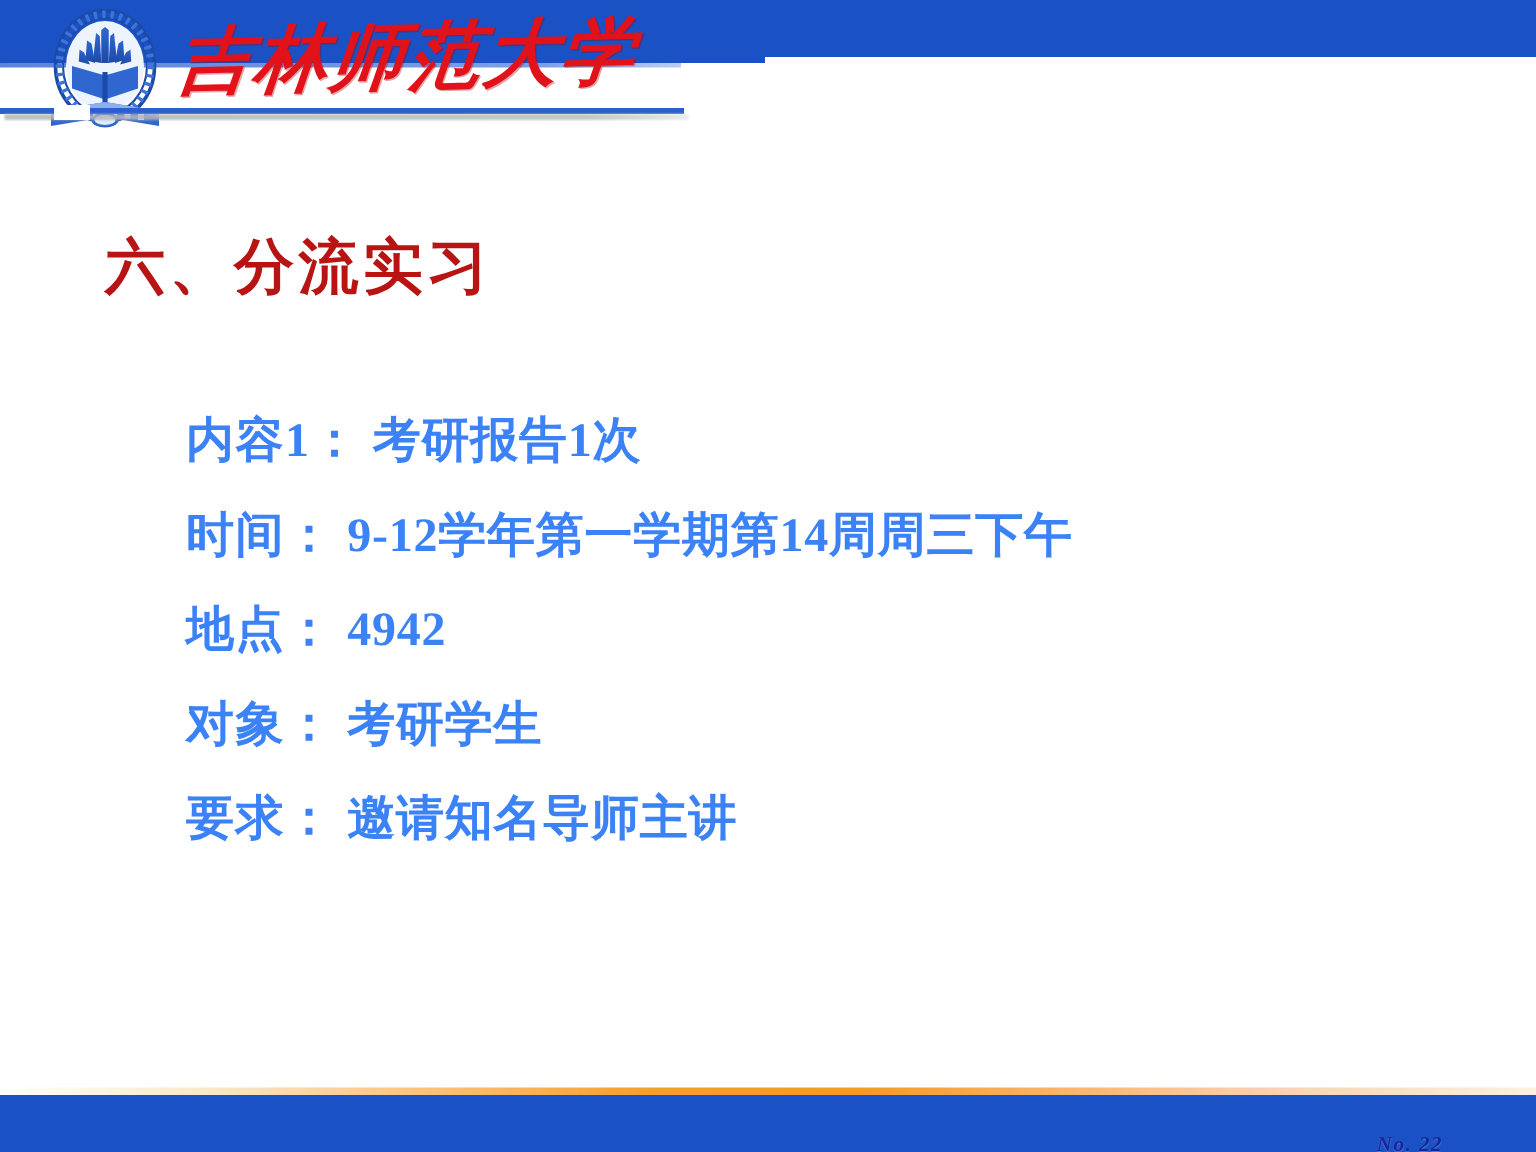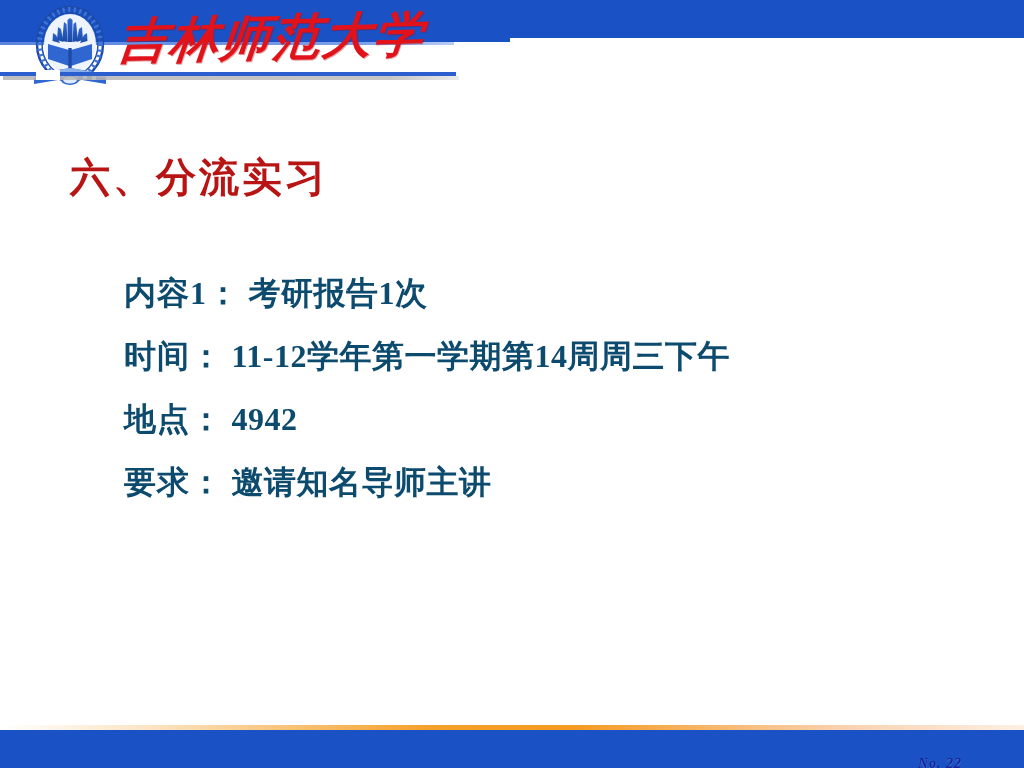--- a/index.html
+++ b/index.html
@@ -114,21 +114,21 @@
     white-space: nowrap;
   }
 
   .content {
     position: absolute;
     left: 124px;
     top: 262px;
     width: 860px;
   }
   .content-line {
-    color: #0c4a6e;
+    color: #3b82f6;
     font-family: "Liberation Serif", "DejaVu Serif", serif;
     font-size: 32px;
     font-weight: 700;
     line-height: 63px;
     white-space: nowrap;
     letter-spacing: 0.5px;
   }
   .content-line .label { letter-spacing: 1px; }
 
   
@@ -231,25 +231,29 @@
 
   <div class="slide-title">六、分流实习</div>
 
   <div class="content">
     <div class="content-line">
       <span class="label">内容1：</span>
       <span class="value">考研报告1次</span>
     </div>
     <div class="content-line">
       <span class="label">时间：</span>
-      <span class="value">11-12学年第一学期第14周周三下午</span>
+      <span class="value">9-12学年第一学期第14周周三下午</span>
     </div>
     <div class="content-line">
       <span class="label">地点：</span>
       <span class="value">4942</span>
+    </div>
+    <div class="content-line">
+      <span class="label">对象：</span>
+      <span class="value">考研学生</span>
     </div>
     <div class="content-line">
       <span class="label">要求：</span>
       <span class="value">邀请知名导师主讲</span>
     </div>
   </div>
 
   <div class="footer-accent"></div>
   <div class="footer-bar"></div>
   <div class="footer-num">No. 22</div>

